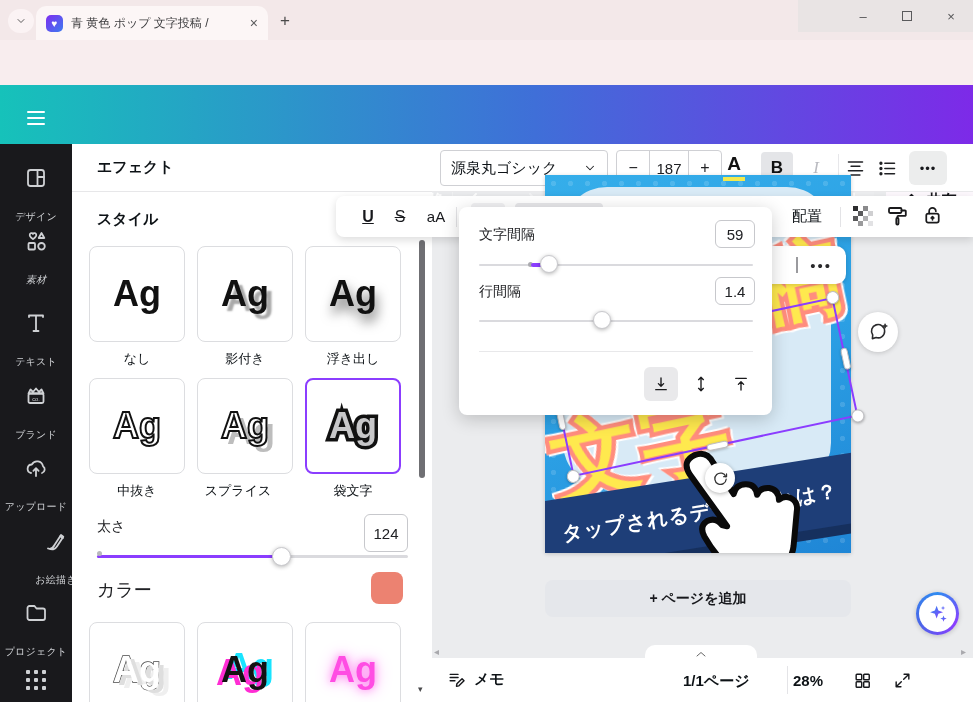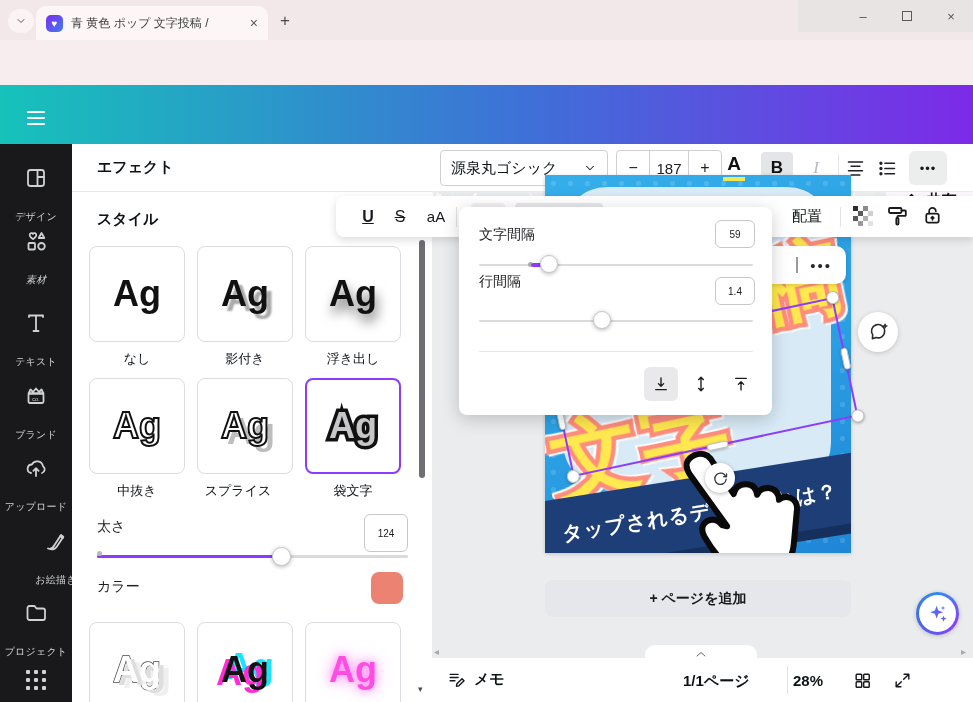--- a/index.html
+++ b/index.html
@@ -54,21 +54,21 @@
   .card .ag{font-size:36px;font-weight:bold;color:#111;}
   .card-lbl{width:96px;text-align:center;font-size:13px;color:#0d1216;}
   .fx-shadow{text-shadow:5px 5px 2px #a9a9a9;}
   .fx-lift{text-shadow:2px 8px 12px rgba(0,0,0,.55);}
   .fx-hollow{color:#fff !important;-webkit-text-stroke:2px #111;}
   .fx-splice{color:#fff !important;-webkit-text-stroke:2px #111;text-shadow:6px 6px 0 #bdbdbd;}
   .fx-bag{color:#c7c7c9 !important;-webkit-text-stroke:7px #111;paint-order:stroke fill;}
   .fx-echo{color:#fff !important;-webkit-text-stroke:1.5px #4a4a4a;paint-order:stroke fill;text-shadow:5px 3px 0 #dedede,10px 6px 0 #efefef;}
   .fx-glitch{color:#121212 !important;text-shadow:-5px 3px 0 #ff2dd4,5px -3px 0 #19e4ff;}
   .fx-neon{color:#ff4de3 !important;text-shadow:0 0 8px #ff7bf0,0 0 18px #ffaef5;}
-  .val-box{border:1px solid #c7c8cc;border-radius:6px;background:#fff;font-size:10px;color:#202124;display:flex;align-items:center;justify-content:center;}
+  .val-box{border:1px solid #c7c8cc;border-radius:6px;background:#fff;font-size:15px;color:#202124;display:flex;align-items:center;justify-content:center;}
   .slider-track{height:3px;background:#dadade;border-radius:2px;}
   .slider-fill{height:3px;background:#8b3dff;border-radius:2px;}
   .slider-handle{width:19px;height:19px;border-radius:50%;background:#fff;border:1px solid #c9c9cd;box-shadow:0 1px 4px rgba(0,0,0,.3);}
   .swatch{width:32px;height:32px;border-radius:8px;}
   .pscroll{left:419px;top:240px;width:6px;height:238px;border-radius:3px;background:#6f6f73;}
 
   
   .trow1{left:432px;top:144px;width:541px;height:48px;background:#fff;border-bottom:1px solid #eaeaec;}
   .font-select{left:440px;top:150px;width:168px;height:36px;border:1px solid #cfd0d4;border-radius:4px;display:flex;align-items:center;padding:0 10px;justify-content:space-between;font-size:15px;color:#0d1216;background:#fff;}
   .size-group{left:616px;top:150px;width:106px;height:36px;border:1px solid #cfd0d4;border-radius:4px;display:flex;background:#fff;}
@@ -324,21 +324,21 @@
     <div class="card-lbl abs" style="left:118px;top:338px;">スプライス</div>
     <div class="card-lbl abs" style="left:233px;top:338px;">袋文字</div>
 
     <div style="position:absolute;left:25px;top:374px;font-size:14px;color:#202124;">太さ</div>
     <div class="val-box" style="position:absolute;left:292px;top:370px;width:44px;height:38px;">124</div>
     <div class="slider-track" style="position:absolute;left:25px;top:411px;width:311px;"></div>
     <div class="slider-fill" style="position:absolute;left:25px;top:411px;width:184px;"></div>
     <div style="position:absolute;left:25px;top:407px;width:5px;height:5px;border-radius:50%;background:#b9b9bd;"></div>
     <div class="slider-handle" style="position:absolute;left:200px;top:403px;"></div>
 
-    <div style="position:absolute;left:25px;top:434px;font-size:14px;color:#202124;">カラー</div>
+    <div style="position:absolute;left:25px;top:434px;font-size:18px;color:#202124;">カラー</div>
     <div class="swatch" style="position: absolute; left: 299px; top: 428px; background: rgb(236, 130, 113);"></div>
 
     <div class="card abs" style="left:17px;top:478px;">
         <span class="ag fx-echo">Ag</span>
       </div>
     <div class="card abs" style="left:125px;top:478px;">
         <span class="ag fx-glitch">Ag</span>
       </div>
     <div class="card abs" style="left:233px;top:478px;">
         <span class="ag fx-neon">Ag</span>
@@ -491,21 +491,21 @@
   </div>
 
   <div class="abs popup">
     <div class="pop-lbl" style="position:absolute;left:20px;top:19px;">文字間隔</div>
     <div class="val-box" style="position:absolute;left:256px;top:13px;width:40px;height:28px;">59</div>
     <div class="slider-track" style="position:absolute;left:20px;top:57px;width:274px;height:2px;"></div>
     <div style="position:absolute;left:69px;top:55px;width:5px;height:5px;border-radius:50%;background:#ababaf;"></div>
     <div class="slider-fill" style="position:absolute;left:72px;top:56px;width:17px;height:4px;"></div>
     <div class="slider-handle" style="position:absolute;left:81px;top:48px;width:18px;height:18px;"></div>
 
-    <div class="pop-lbl" style="position:absolute;left:20px;top:66px;">行間隔</div>
+    <div class="pop-lbl" style="position:absolute;left:20px;top:76px;">行間隔</div>
     <div class="val-box" style="position:absolute;left:256px;top:70px;width:40px;height:28px;">1.4</div>
     <div class="slider-track" style="position:absolute;left:20px;top:113px;width:274px;height:2px;"></div>
     <div class="slider-handle" style="position:absolute;left:134px;top:104px;width:18px;height:18px;"></div>
 
     <div style="position:absolute;left:20px;top:144px;width:274px;height:1px;background:#e8e8ea;"></div>
 
     <div style="position:absolute;left:185px;top:160px;width:34px;height:34px;background:#e9e9eb;border-radius:6px;display:flex;align-items:center;justify-content:center;color:#1a1a1c;">
       <svg width="18" height="18" viewBox="0 0 24 24" class="ic" stroke-width="2">
           <path d="M12 4v11M8.5 11.5L12 15l3.5-3.5M5 19.5h14"></path>
         </svg>

